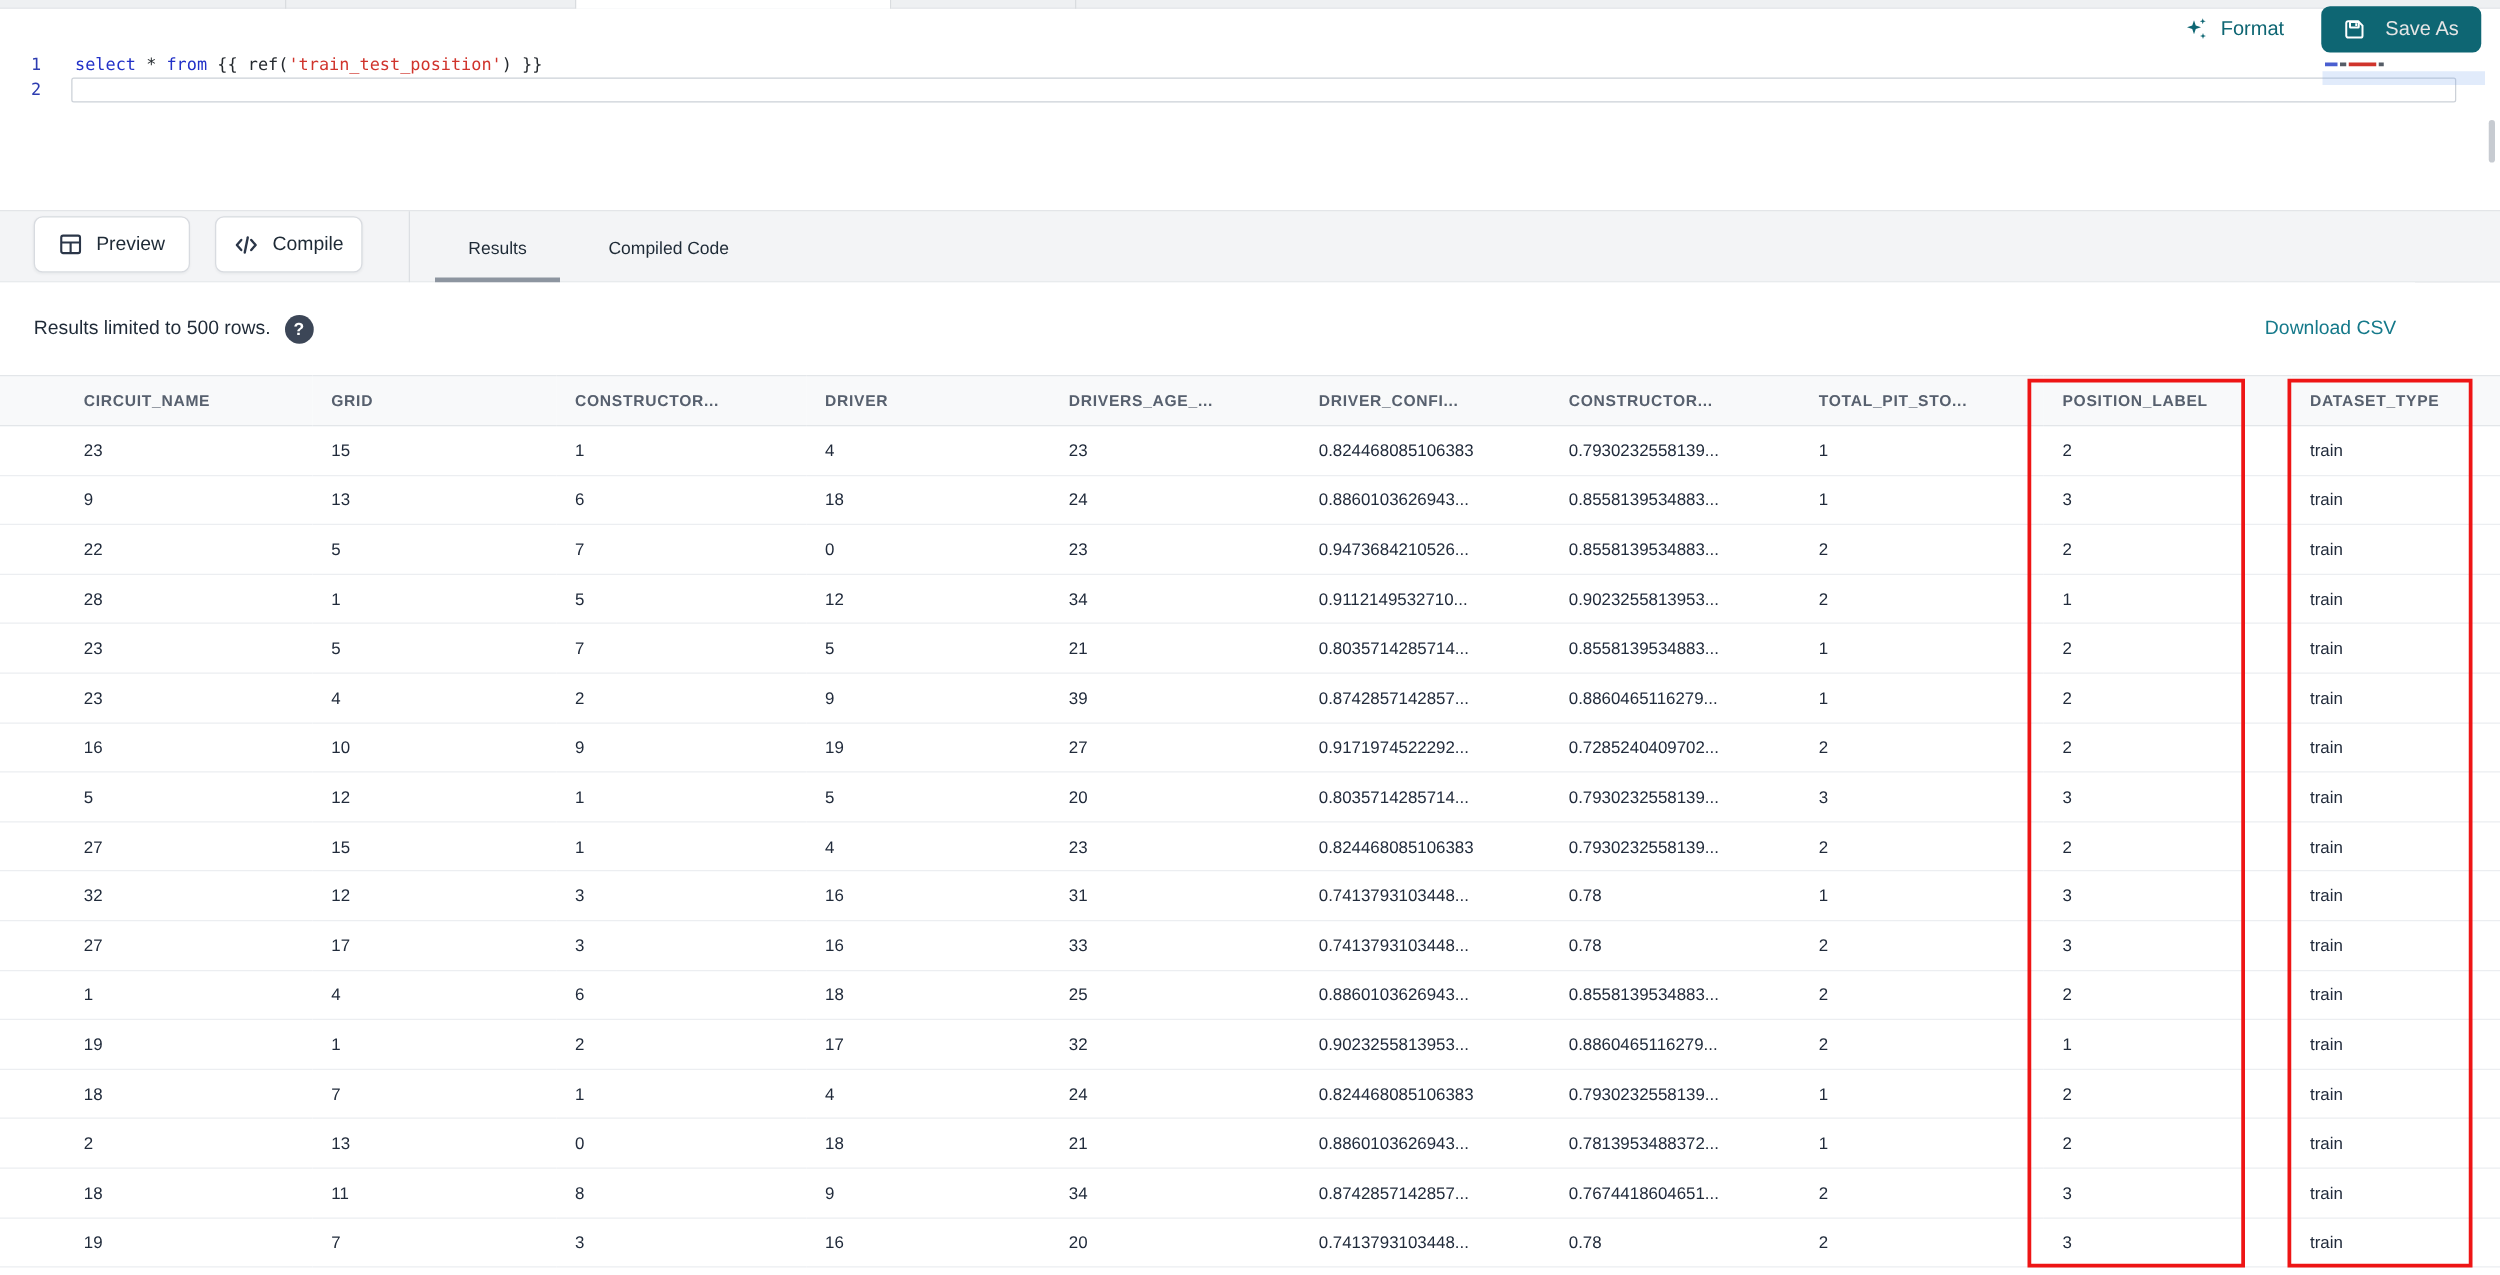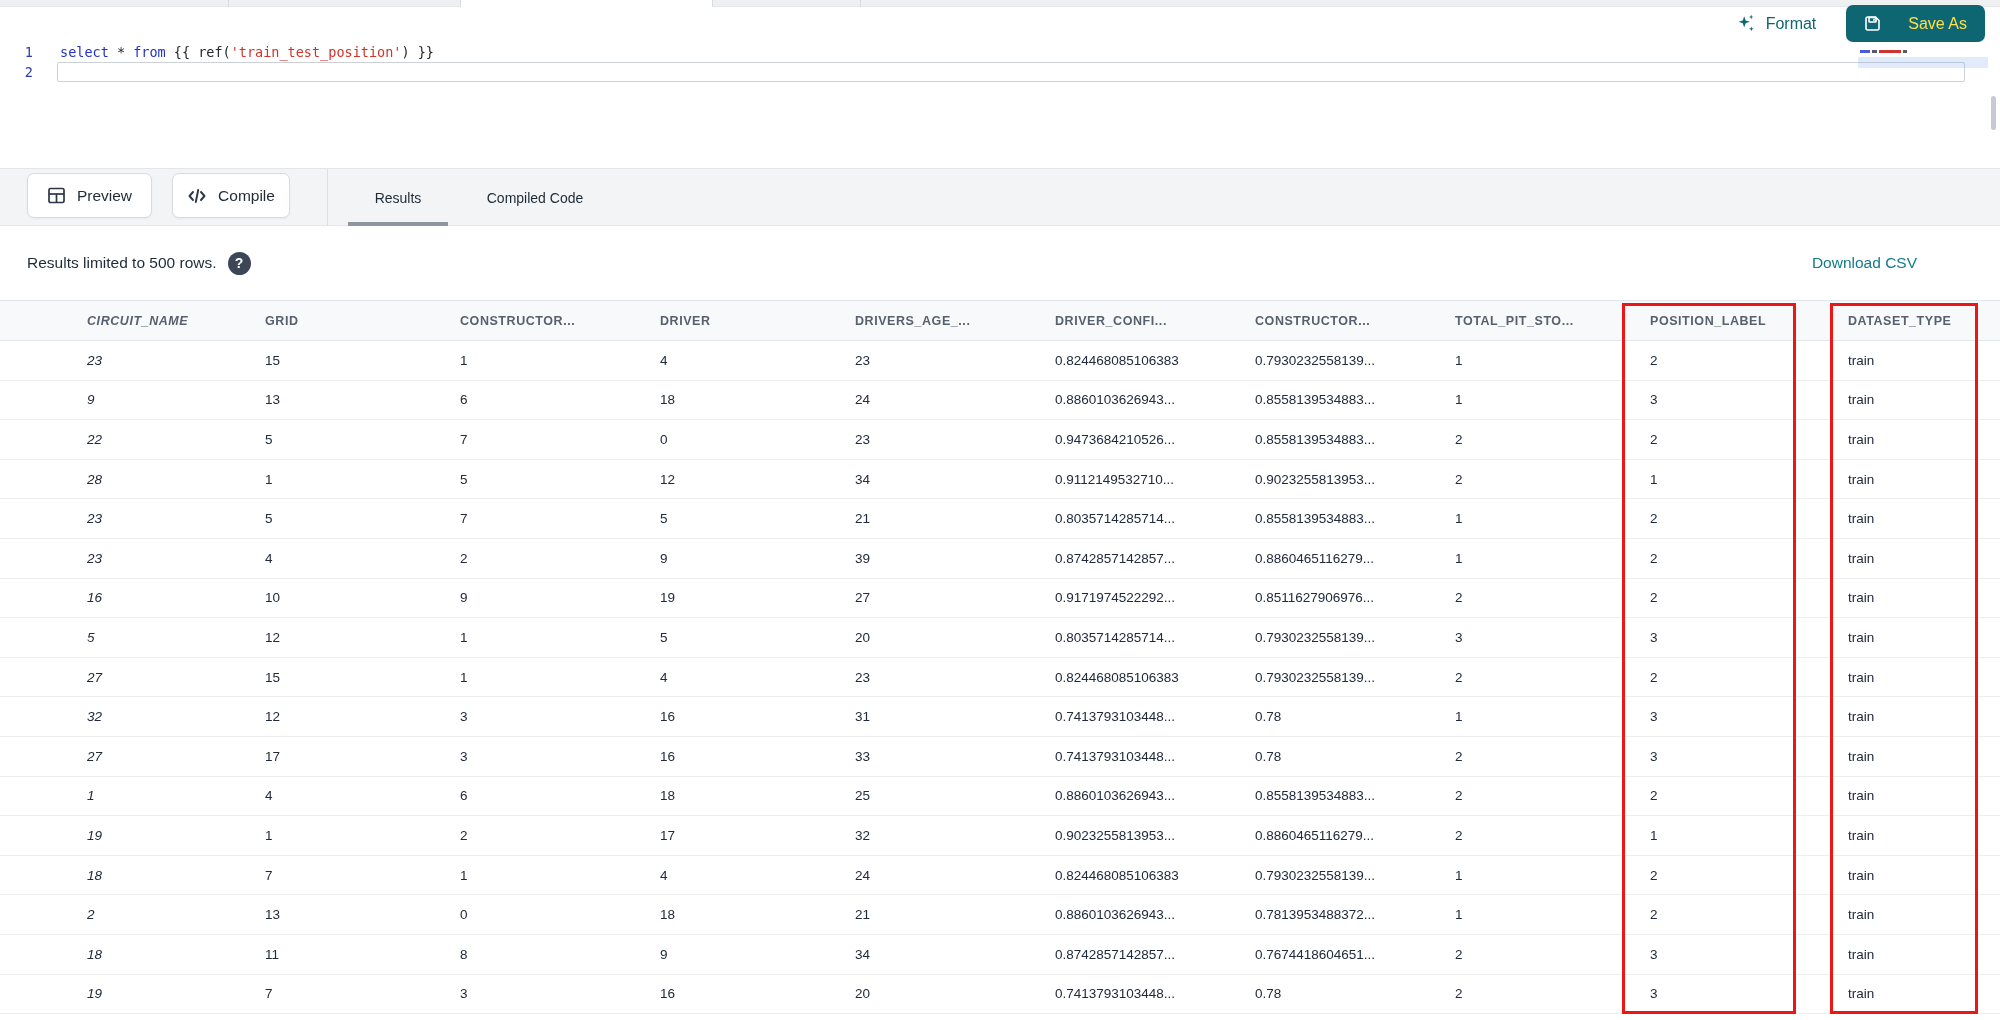--- a/index.html
+++ b/index.html
@@ -9,21 +9,21 @@
   
   .tabstrip { position:absolute; top:0; left:0; width:2000px; height:7px; background:#eef0f2; border-bottom:1px solid #e4e6e9; }
   .ts-active { position:absolute; top:0; left:460px; width:253px; height:7px; background:#fff; border-left:1px solid #d9dcdf; border-right:1px solid #d9dcdf; }
   .ts-divider { position:absolute; top:0; width:1px; height:7px; background:#d9dcdf; }
   .ts-d1 { left:228px; } .ts-d2 { left:860px; }
 
   
   .editor-block { position:absolute; top:8px; left:0; width:2000px; height:160px; background:#fff; }
   .editor-toolbar { position:absolute; top:-3px; right:15px; display:flex; align-items:center; gap:30px; z-index:5; }
   .format-btn { display:flex; align-items:center; gap:9px; background:transparent; border:none; color:#0e6673; font-size:16px; font-family:"Liberation Sans",sans-serif; cursor:pointer; }
-  .saveas-btn { display:flex; align-items:center; gap:27px; background:#0e6673; border:none; border-radius:7px; color:#fde047; font-size:16px; font-family:"Liberation Sans",sans-serif; padding:9px 18px; height:37px; cursor:pointer; }
+  .saveas-btn { display:flex; align-items:center; gap:16px; background:#0e6673; border:none; border-radius:7px; color:#e5e5e5; font-size:16px; font-family:"Liberation Sans",sans-serif; padding:9px 18px; height:37px; cursor:pointer; }
 
   .code-area { position:absolute; top:34px; left:0; right:70px; }
   .gutter { position:absolute; top:0; left:0; width:45px; text-align:right; padding-right:12px; font-family:"DejaVu Sans Mono", monospace; font-size:13.5px; line-height:20px; color:#2d3cb0; }
   .code-lines { position:absolute; top:0; left:57px; }
   .code-line { height:20px; line-height:20px; font-family:"DejaVu Sans Mono", monospace; font-size:13.5px; white-space:pre; padding:0 3px; }
   .code-line.active { border:1px solid #ccd1d8; border-radius:2px; width:1908px; background:#fff; }
   .tok-keyword { color:#2231c8; }
   .tok-plain { color:#24292e; }
   .tok-string { color:#d0342c; }
 
@@ -51,21 +51,21 @@
   .results-bar { position:absolute; top:226px; left:0; width:1932px; height:74px; background:#fff; display:flex; align-items:center; padding:0 15px 0 27px; }
   .limit-text { font-size:15.5px; color:#1f2a37; }
   .help { width:23px; height:23px; margin-left:11px; border-radius:50%; background:#3c4657; color:#fff; font-size:14px; font-weight:bold; display:inline-flex; align-items:center; justify-content:center; cursor:pointer; }
   .download { margin-left:auto; font-size:15.5px; color:#15798a; text-decoration:none; cursor:pointer; }
 
   
   .table-area { position:absolute; top:300px; left:0; width:2000px; height:720px; background:#fff; }
   table { width:2000px; border-collapse:collapse; table-layout:fixed; }
   thead tr { height:40px; background:#f8f9fa; border-top:1px solid #e3e6e9; border-bottom:1px solid #e3e6e9; }
   th { text-align:left; font-size:12.5px; font-weight:bold; color:#57606e; letter-spacing:0.045em; padding-left:15px; }
-  th:first-child, td:first-child { padding-left:87px;font-style:italic; }
+  th:first-child, td:first-child { padding-left:67px; }
   tbody tr { height:39.6px; border-bottom:1px solid #eceef1; }
   td { font-size:13.5px; color:#212b3b; padding-left:15px; }
 
   .hl-box { position:absolute; border:3px solid #ee1515; pointer-events:none; z-index:10; }
   .hl-1 { left:1622px; top:3px; width:174px; height:711px; }
   .hl-2 { left:1830px; top:3px; width:148px; height:711px; }
 </style>
 </head>
 <body>
 
@@ -255,21 +255,21 @@
             <td>2</td>
             <td>train</td>
           </tr>
           <tr>
             <td>16</td>
             <td>10</td>
             <td>9</td>
             <td>19</td>
             <td>27</td>
             <td>0.9171974522292...</td>
-            <td>0.8511627906976...</td>
+            <td>0.7285240409702...</td>
             <td>2</td>
             <td>2</td>
             <td>train</td>
           </tr>
           <tr>
             <td>5</td>
             <td>12</td>
             <td>1</td>
             <td>5</td>
             <td>20</td>

